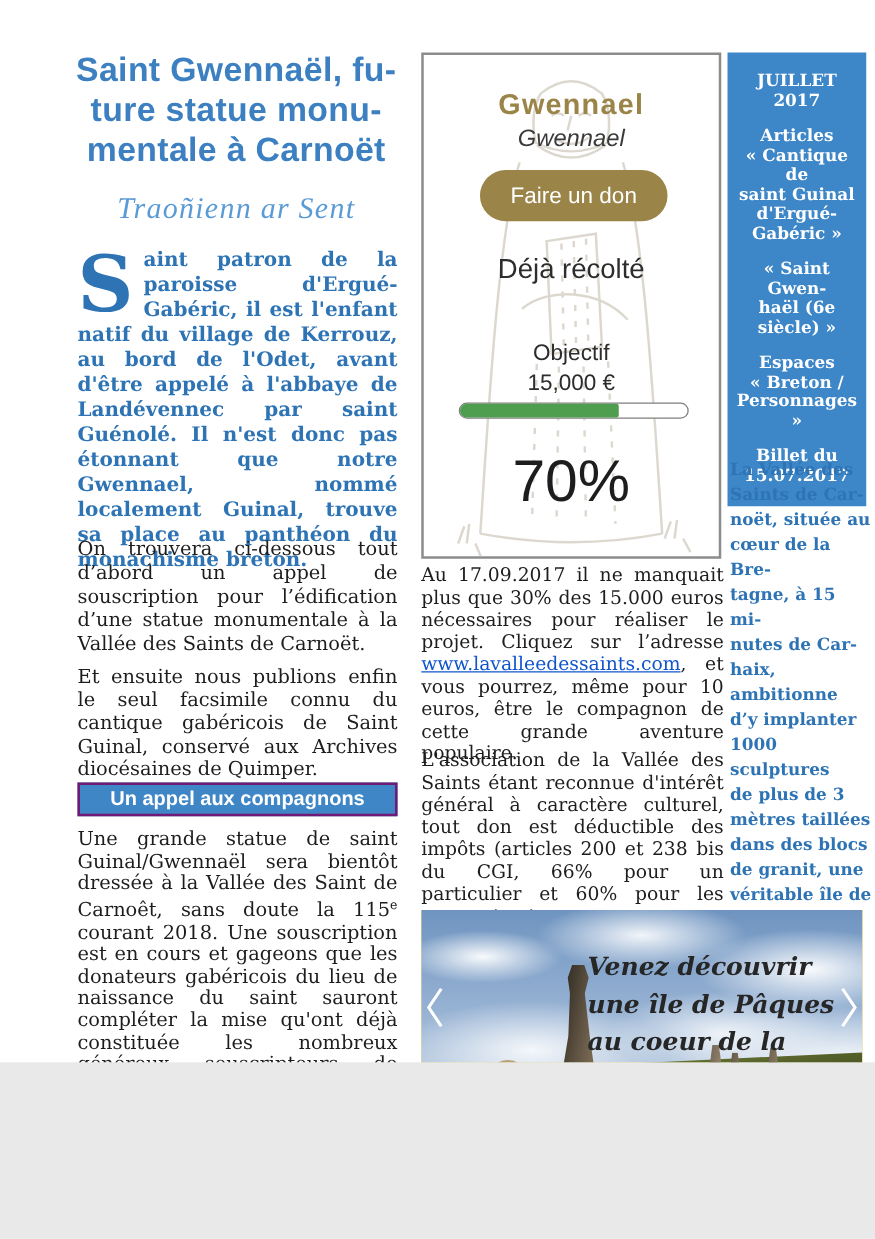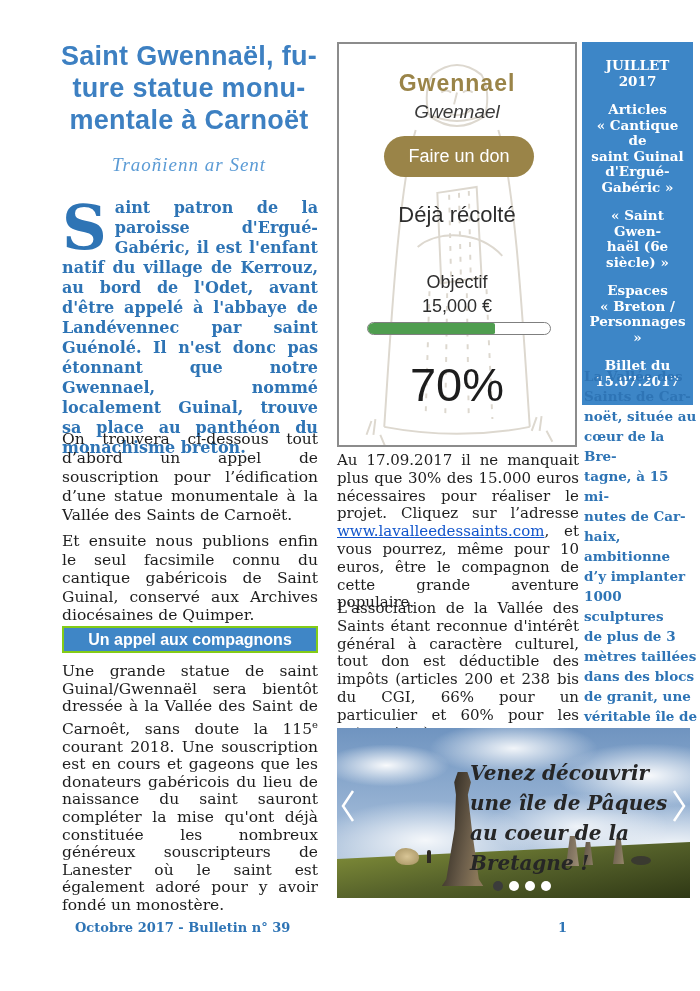--- a/index.html
+++ b/index.html
@@ -1,47 +1,47 @@
 <!DOCTYPE html>
 <html><head>
 <meta charset="utf-8">
 <style>
   * { margin:0; padding:0; box-sizing:border-box; }
   html,body { background:#e9e9e9; }
   .page {
-    position:relative; width:700px; height:991px; margin:0 auto;
+    position:relative; width:700px; height:850px; margin:0 auto;
     background:#ffffff; overflow:hidden;
     font-family:"DejaVu Serif", serif;
   }
   
   .title {
     position:absolute; left:58px; top:40px; width:262px;
     font-family:"Liberation Sans", sans-serif; font-weight:700;
     font-size:27px; line-height:32px; letter-spacing:.3px;
     color:#3d80c2; text-align:center; white-space:pre-line;
   }
   .subtitle {
     position:absolute; left:58px; top:154px; width:262px;
     font-family:"Liberation Serif", serif; font-style:italic;
-    font-size:19px; color:#5b9bd5; text-align:center; letter-spacing:1px;
+    font-size:24px; color:#5b9bd5; text-align:center; letter-spacing:1px;
   }
   .para { position:absolute; left:62px; width:256px; text-align:justify; color:#1d1d1d; }
   .para-blue {
     top:198px; font-weight:700; color:#2e74b5;
     font-size:16px; line-height:20px;
   }
   .dropcap {
     float:left; font-weight:700; color:#2e74b5;
     font-size:62px; line-height:52px; padding:4px 8px 0 0;
   }
   .para-2 { top:430px; font-size:15.5px; line-height:19px; }
   .para-3 { top:532px; font-size:15.5px; line-height:18.5px; }
   .banner {
     position:absolute; left:62px; top:626px; width:256px; height:27px;
-    background:#3f86c6; border:2px solid #84cc16;
+    background:#3f86c6; border:2px solid #701a75;
     font-family:"Liberation Sans", sans-serif; font-weight:700;
     font-size:16px; line-height:23px; color:#ffffff; text-align:center;
   }
   .para-4 { top:663px; font-size:15.5px; line-height:17.6px; }
   .para-4 sup { font-size:10px; }
 
   
   .card {
     position:absolute; left:337px; top:42px; width:240px; height:405px;
     background:#fff; border:2px solid #8c8c8c; overflow:hidden;

